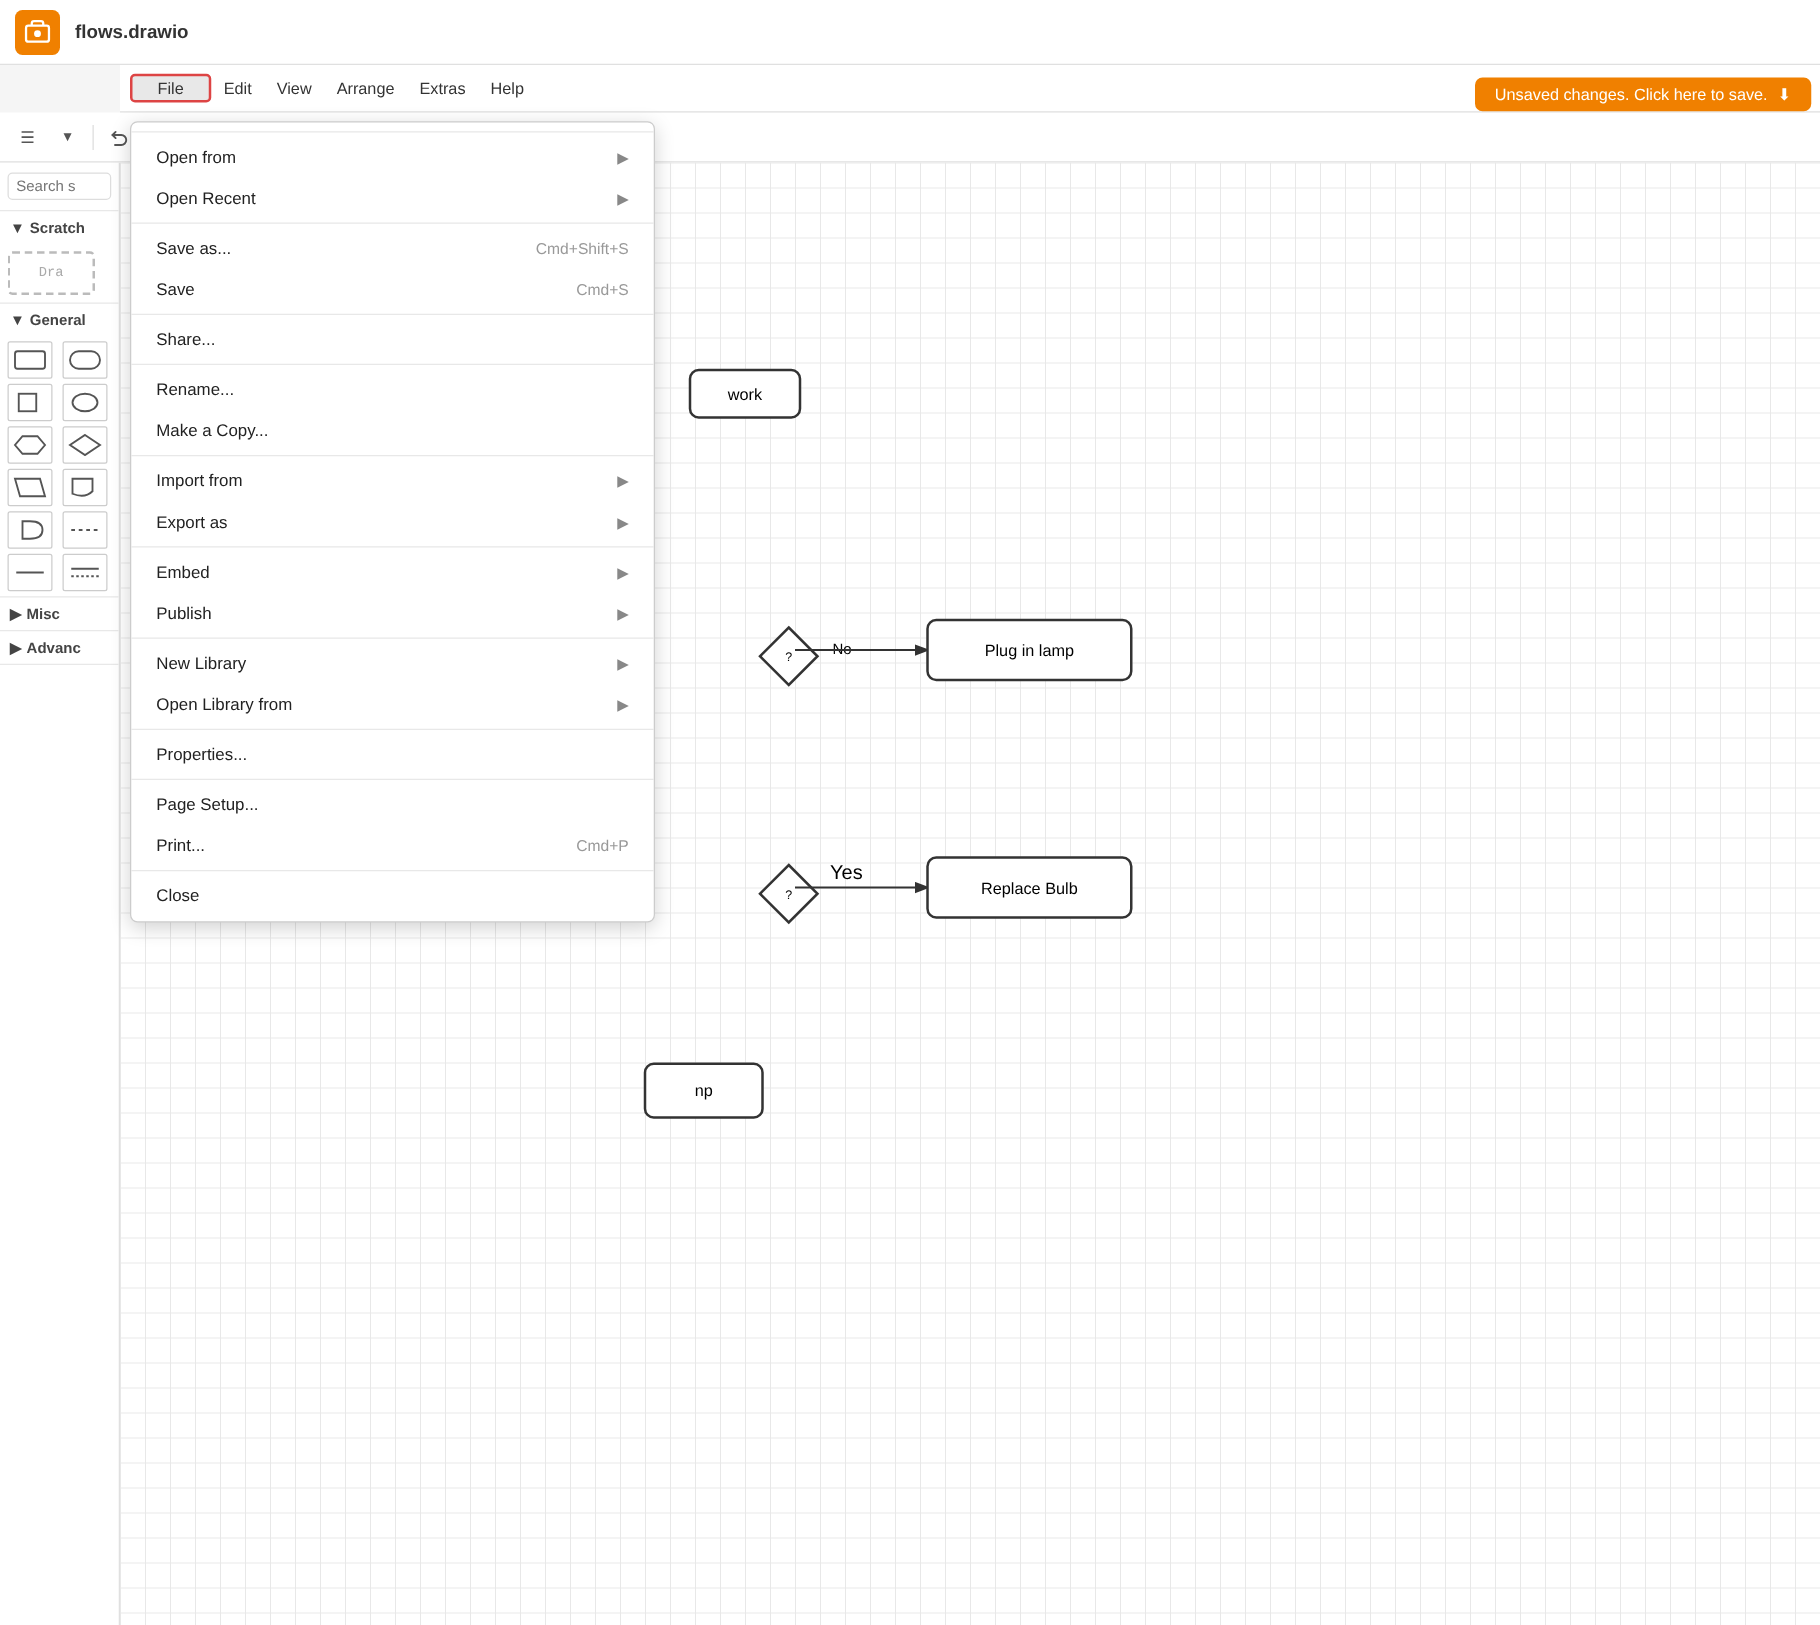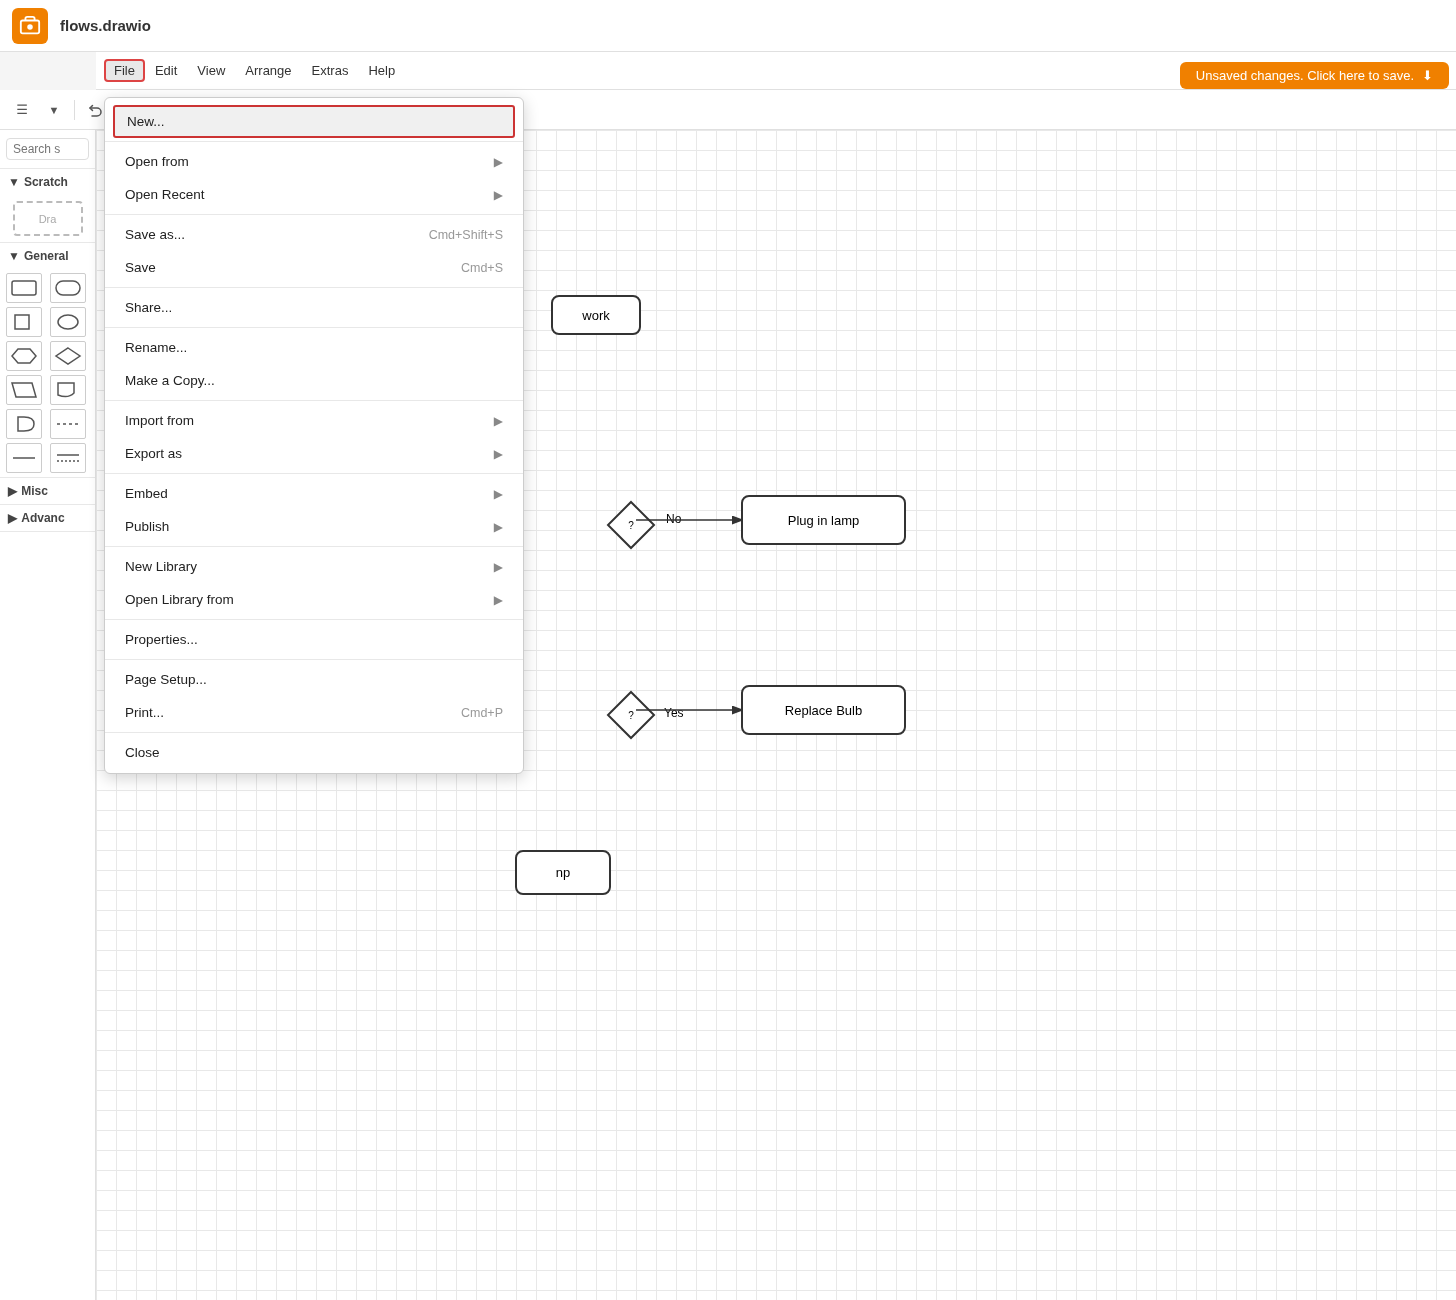--- a/index.html
+++ b/index.html
@@ -61,21 +61,21 @@
       padding: 4px 10px;
       border-radius: 4px;
       cursor: pointer;
       color: #333;
       font-size: 13px;
       position: relative;
     }
     .menu-item.active {
       background: #e8e8e8;
       border: 2px solid #d44;
-      padding: 2px 8px;
+      padding: 2px 20px;
     }
 
     .unsaved-banner {
       position: absolute;
       right: 7px;
       top: 10px;
       background: #f08000;
       color: #fff;
       padding: 6px 16px;
       border-radius: 6px;
@@ -241,23 +241,20 @@
     </svg>
   </div>
   <span class="app-title">flows.drawio</span>
 
   <div class="menu-bar" style="position:absolute;left:96px;top:52px;right:0;height:38px;background:#fff;border-bottom:1px solid #e0e0e0;display:flex;align-items:center;padding:0 8px;">
     <div class="file-menu-container">
       <div class="menu-item active">File</div>
 
       <div class="dropdown-menu">
 
-        <div class="dropdown-item" style="background:#f0f0f0; border: 2px solid #cc3333; border-radius:3px; margin: 3px 8px; padding: 7px 12px;">
-          <span>New...</span>
-        </div>
 
         <div class="dropdown-separator"></div>
 
         <div class="dropdown-item">
           <span>Open from</span>
           <span class="arrow">▶</span>
         </div>
         <div class="dropdown-item">
           <span>Open Recent</span>
           <span class="arrow">▶</span>
@@ -419,21 +416,21 @@
   <div class="sidebar">
     <div class="sidebar-search">
       <input type="text" placeholder="Search s" style="">
     </div>
 
     <div class="sidebar-section">
       <div class="sidebar-section-title">
         <span>▼</span>
         <span>Scratch</span>
       </div>
-      <div style="padding: 6px; display:flex; justify-content:center;">
+      <div style="padding: 6px; display:flex; justify-content:flex-start;font-family:Liberation Mono, monospace;">
         <div style="border: 2px dashed #bbb; width:70px; height:35px; border-radius:4px; display:flex; align-items:center; justify-content:center; font-size:11px; color:#aaa;">
           Dra
         </div>
       </div>
     </div>
 
     <div class="sidebar-section">
       <div class="sidebar-section-title">
         <span>▼</span>
         <span>General</span>
@@ -556,21 +553,21 @@
       <span>Plug in lamp</span>
     </div>
 
     <div style="position:absolute; left:510px; top:560px;">
       <svg width="50" height="50" viewBox="0 0 50 50">
         <polygon points="25,2 48,25 25,48 2,25" fill="white" stroke="#333" stroke-width="2"></polygon>
         <text x="25" y="29" text-anchor="middle" font-size="10">?</text>
       </svg>
     </div>
 
-    <div style="position:absolute; left:568px; top:576px; font-size:12px;">Yes</div>
+    <div style="position:absolute; left:568px; top:560px; font-size:16px;">Yes</div>
 
     <svg style="position:absolute; left:540px; top:570px; width:110px; height:20px;">
       <defs>
           <marker id="arr2" markerWidth="8" markerHeight="8" refX="6" refY="3" orient="auto">
             <path d="M0,0 L0,6 L8,3 z" fill="#333"></path>
           </marker>
         </defs>
       <line x1="0" y1="10" x2="105" y2="10" stroke="#333" stroke-width="1.5" marker-end="url(#arr2)"></line>
     </svg>
 

